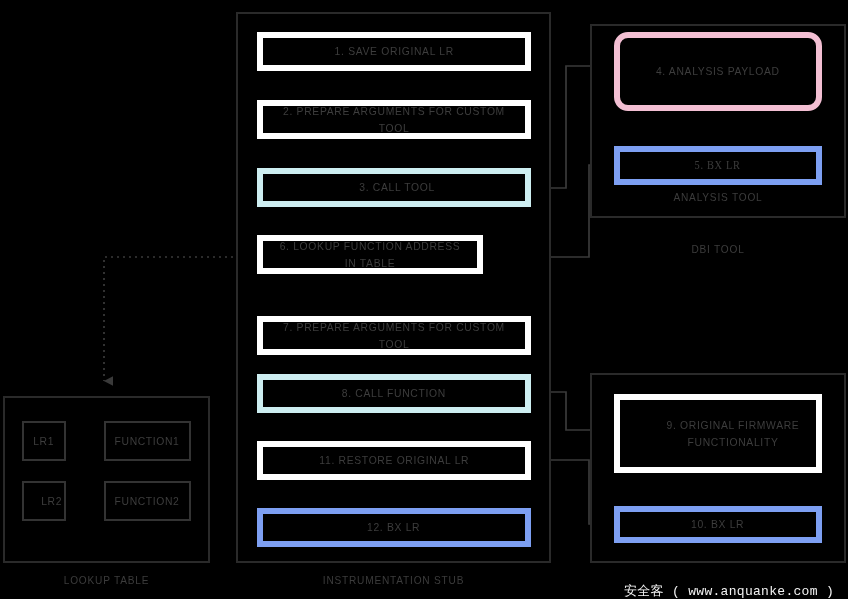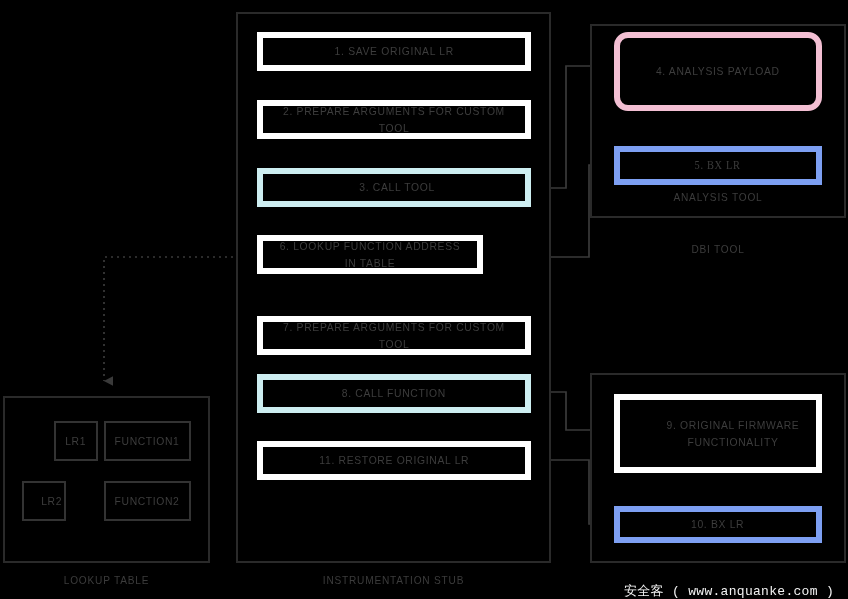--- a/index.html
+++ b/index.html
@@ -138,21 +138,21 @@
 
       <path d="M613,524 L589,524 L589,460 L536,460" marker-end="url(#ah)"></path>
 
       <path d="M257,257 L104,257 L104,381" stroke-dasharray="2,4" marker-end="url(#ahd)"></path>
     </g>
   </svg>
 
   <div class="panel" style="left:3px; top:396px; width:207px; height:167px;"></div>
   <div class="panel-label" style="left:3px; top:574px; width:207px;">LOOKUP TABLE</div>
 
-  <div class="cell" style="left:22px; top:421px; width:44px; height:40px;margin-left:32px;">
+  <div class="cell" style="left:22px; top:421px; width:44px; height:40px;">
     <span>LR1</span>
   </div>
   <div class="cell" style="left:104px; top:421px; width:87px; height:40px;">
     <span>FUNCTION1</span>
   </div>
   <div class="cell" style="left:22px; top:481px; width:44px; height:40px;padding-left:16px;">
     <span>LR2</span>
   </div>
   <div class="cell" style="left:104px; top:481px; width:87px; height:40px;">
     <span>FUNCTION2</span>
@@ -175,20 +175,23 @@
   </div>
   <div class="node" style="left:257px; top:316px; width:274px; height:39px;">
     <span>7. PREPARE ARGUMENTS FOR CUSTOM TOOL</span>
   </div>
   <div class="node cyan" style="left:257px; top:374px; width:274px; height:39px;">
     <span>8. CALL FUNCTION</span>
   </div>
   <div class="node" style="left:257px; top:441px; width:274px; height:39px;">
     <span>11. RESTORE ORIGINAL LR</span>
   </div>
+  <div class="node blue" style="left:257px; top:508px; width:274px; height:39px;">
+    <span>12. BX LR</span>
+  </div>
 
   <div class="panel" style="left:590px; top:24px; width:256px; height:194px;"></div>
   <div class="panel-label" style="left:590px; top:243px; width:256px;">DBI TOOL</div>
 
   <div class="panel-label" style="left:590px; top:191px; width:256px;">ANALYSIS TOOL</div>
 
   <div class="node pink" style="left:614px; top:32px; width:208px; height:79px;border-radius:14px;">
     <span>4. ANALYSIS PAYLOAD</span>
   </div>
   <div class="node blue" style="left:614px; top:146px; width:208px; height:39px;font-family:Liberation Serif, serif;">

